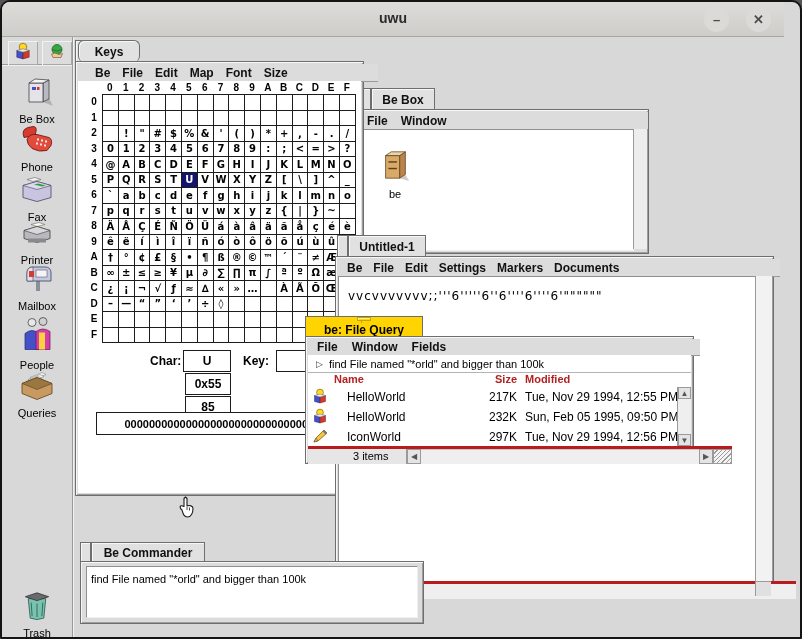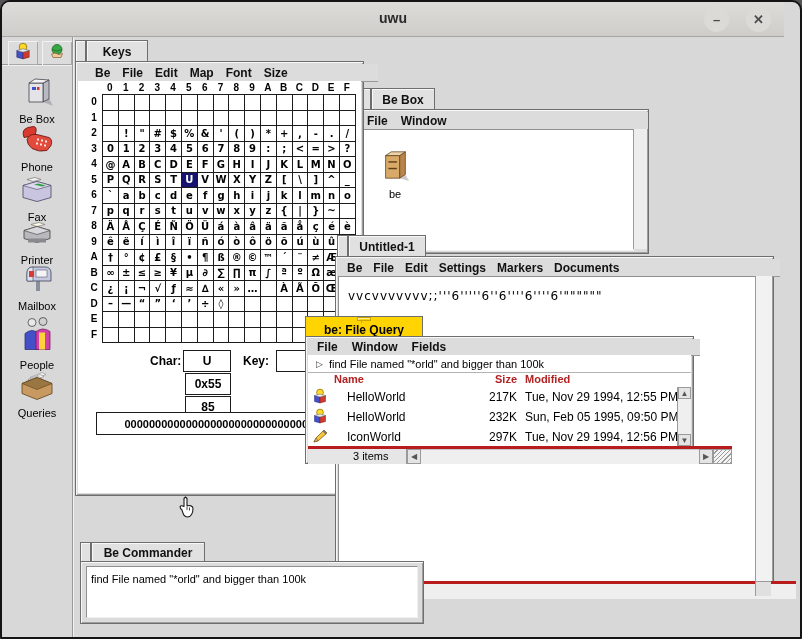--- a/index.html
+++ b/index.html
@@ -158,20 +158,28 @@
           <g fill="#f2f2f2" stroke="#777" stroke-width="0.5">
             <polygon points="12,10 24,5 28,7 16,12"></polygon>
             <polygon points="10,12 22,7 26,9 14,14"></polygon>
             <polygon points="8,14 20,9 24,11 12,16"></polygon>
           </g>
           <polygon points="4,16 19,10 34,16 34,26 19,32 4,26" fill="#c89a62" stroke="#5e4018" stroke-width="0.8"></polygon>
           <polygon points="4,16 19,10 34,16 19,22" fill="#9a7642" stroke="#5e4018" stroke-width="0.6"></polygon>
         </svg></span>
     <div class="dlabel">Queries</div>
   </div>
+  <div class="dicon" style="left:0;top:585px;">
+    <span><svg width="34" height="35" viewBox="0 0 34 36">
+          <path d="M8 12 L26 12 L24 32 Q17 35 10 32 Z" fill="#7ac2b0" stroke="#23554a" stroke-width="0.8"></path>
+          <polygon points="5,10 17,6 29,10 17,14" fill="#6a6a6e" stroke="#2e2e30" stroke-width="0.8"></polygon>
+          <path d="M11 16 L12 30 M17 17 L17 31 M23 16 L22 30" stroke="#23554a" stroke-width="0.8" fill="none"></path>
+        </svg></span>
+    <div class="dlabel">Trash</div>
+  </div>
 
   <div class="stub" style="left:358px;top:86px;"></div>
   <div class="tab" style="left:369px;top:86px;width:62px;">
       <span>Be Box</span>
     </div>
   <div class="win" style="left:358px;top:107px;width:287px;height:143px;">
     <div class="menubar" style="width:281px;padding-left:4px;gap:13px;">
       <span class="mitem">File</span>
       <span class="mitem">Window</span>
     </div>
@@ -184,21 +192,21 @@
             <polygon points="22,10 28,6 28,30 22,34" fill="#b9854a" stroke="#5e4018" stroke-width="0.8"></polygon>
             <polygon points="7,10 13,6 28,6 22,10" fill="#edd3ac" stroke="#5e4018" stroke-width="0.8"></polygon>
             <rect x="10" y="16" width="9" height="1.5" fill="#5e4018"></rect>
             <rect x="10" y="23" width="9" height="1.5" fill="#5e4018"></rect>
           </svg></span>
       <div style="font-size:11px;">be</div>
     </div>
   </div>
 
   <div class="stub" style="left:73px;top:38px;"></div>
-  <div class="tab" style="left:84px;top:38px;width:60px;">
+  <div class="tab" style="left:76px;top:38px;width:60px;border-radius:6px;">
       <span>Keys</span>
     </div>
   <div class="win" style="left:73px;top:59px;width:287px;height:433px;">
     <div class="menubar" style="width:283px;padding-left:17px;gap:12px;">
       <span class="mitem">Be</span>
       <span class="mitem">File</span>
       <span class="mitem">Edit</span>
       <span class="mitem">Map</span>
       <span class="mitem">Font</span>
       <span class="mitem">Size</span>

